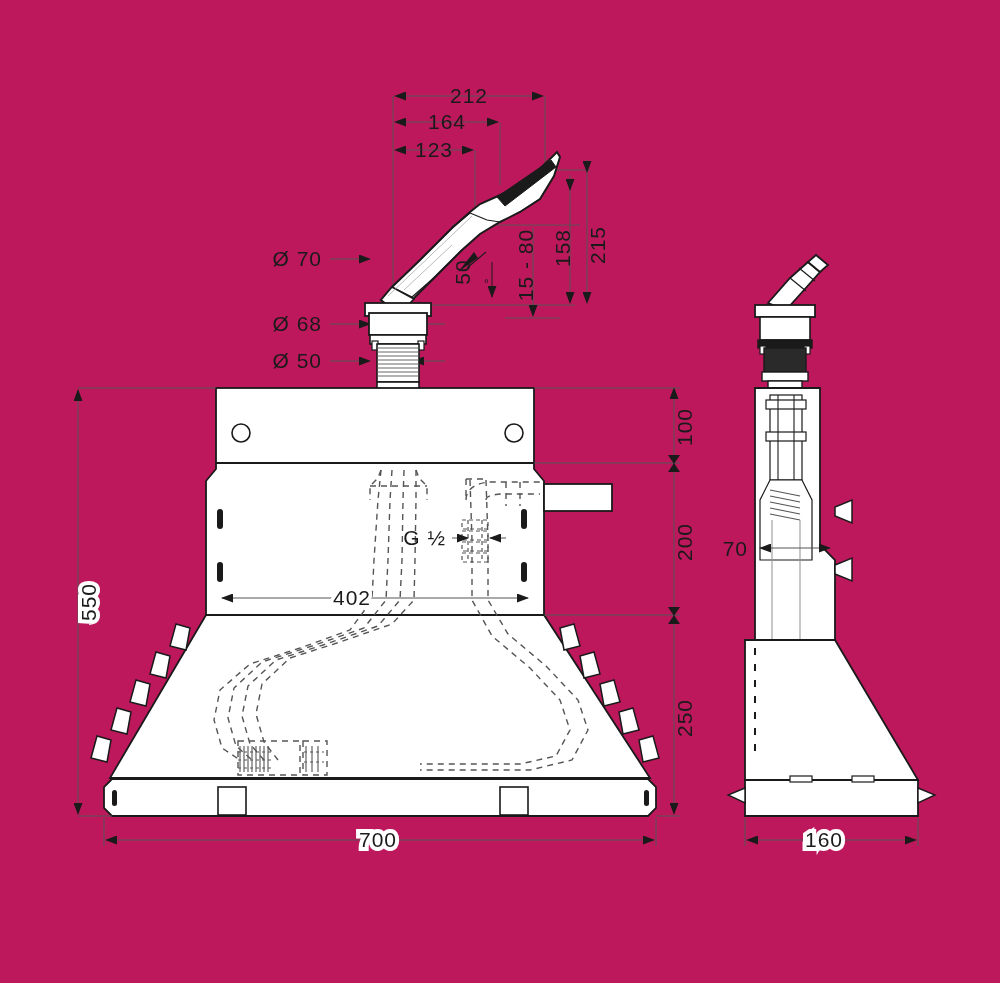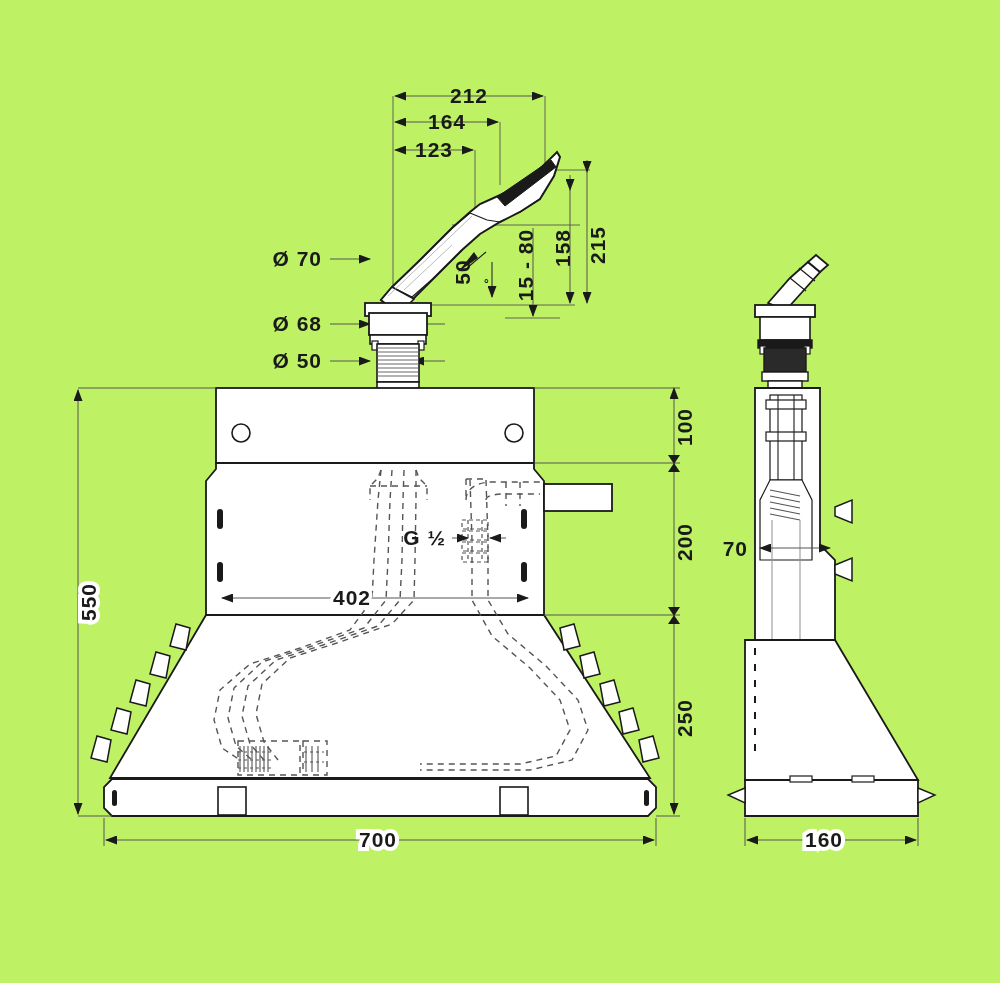--- a/index.html
+++ b/index.html
@@ -1,17 +1,17 @@
 <!DOCTYPE html>
 <html><head>
 <meta charset="utf-8">
 <style>
   html,body{margin:0;padding:0;background:#ffffff;}
   body{font-family:"Liberation Sans", sans-serif;}
-  #sheet{position:relative;width:1000px;height:983px;background:#bef264;overflow:hidden;font-weight:bold;}
+  #sheet{position:relative;width:1000px;height:983px;background:#be185d;overflow:hidden;}
   #sheet svg{position:absolute;left:0;top:0;}
   .dimtext{font-family:"Liberation Sans", sans-serif;font-size:21px;fill:#1a1a1a;letter-spacing:1px;}
   .deg{font-size:12px;}
 </style>
 </head>
 <body>
 
 <div id="sheet">
 
 <svg width="1000" height="983" viewBox="0 0 1000 983">

